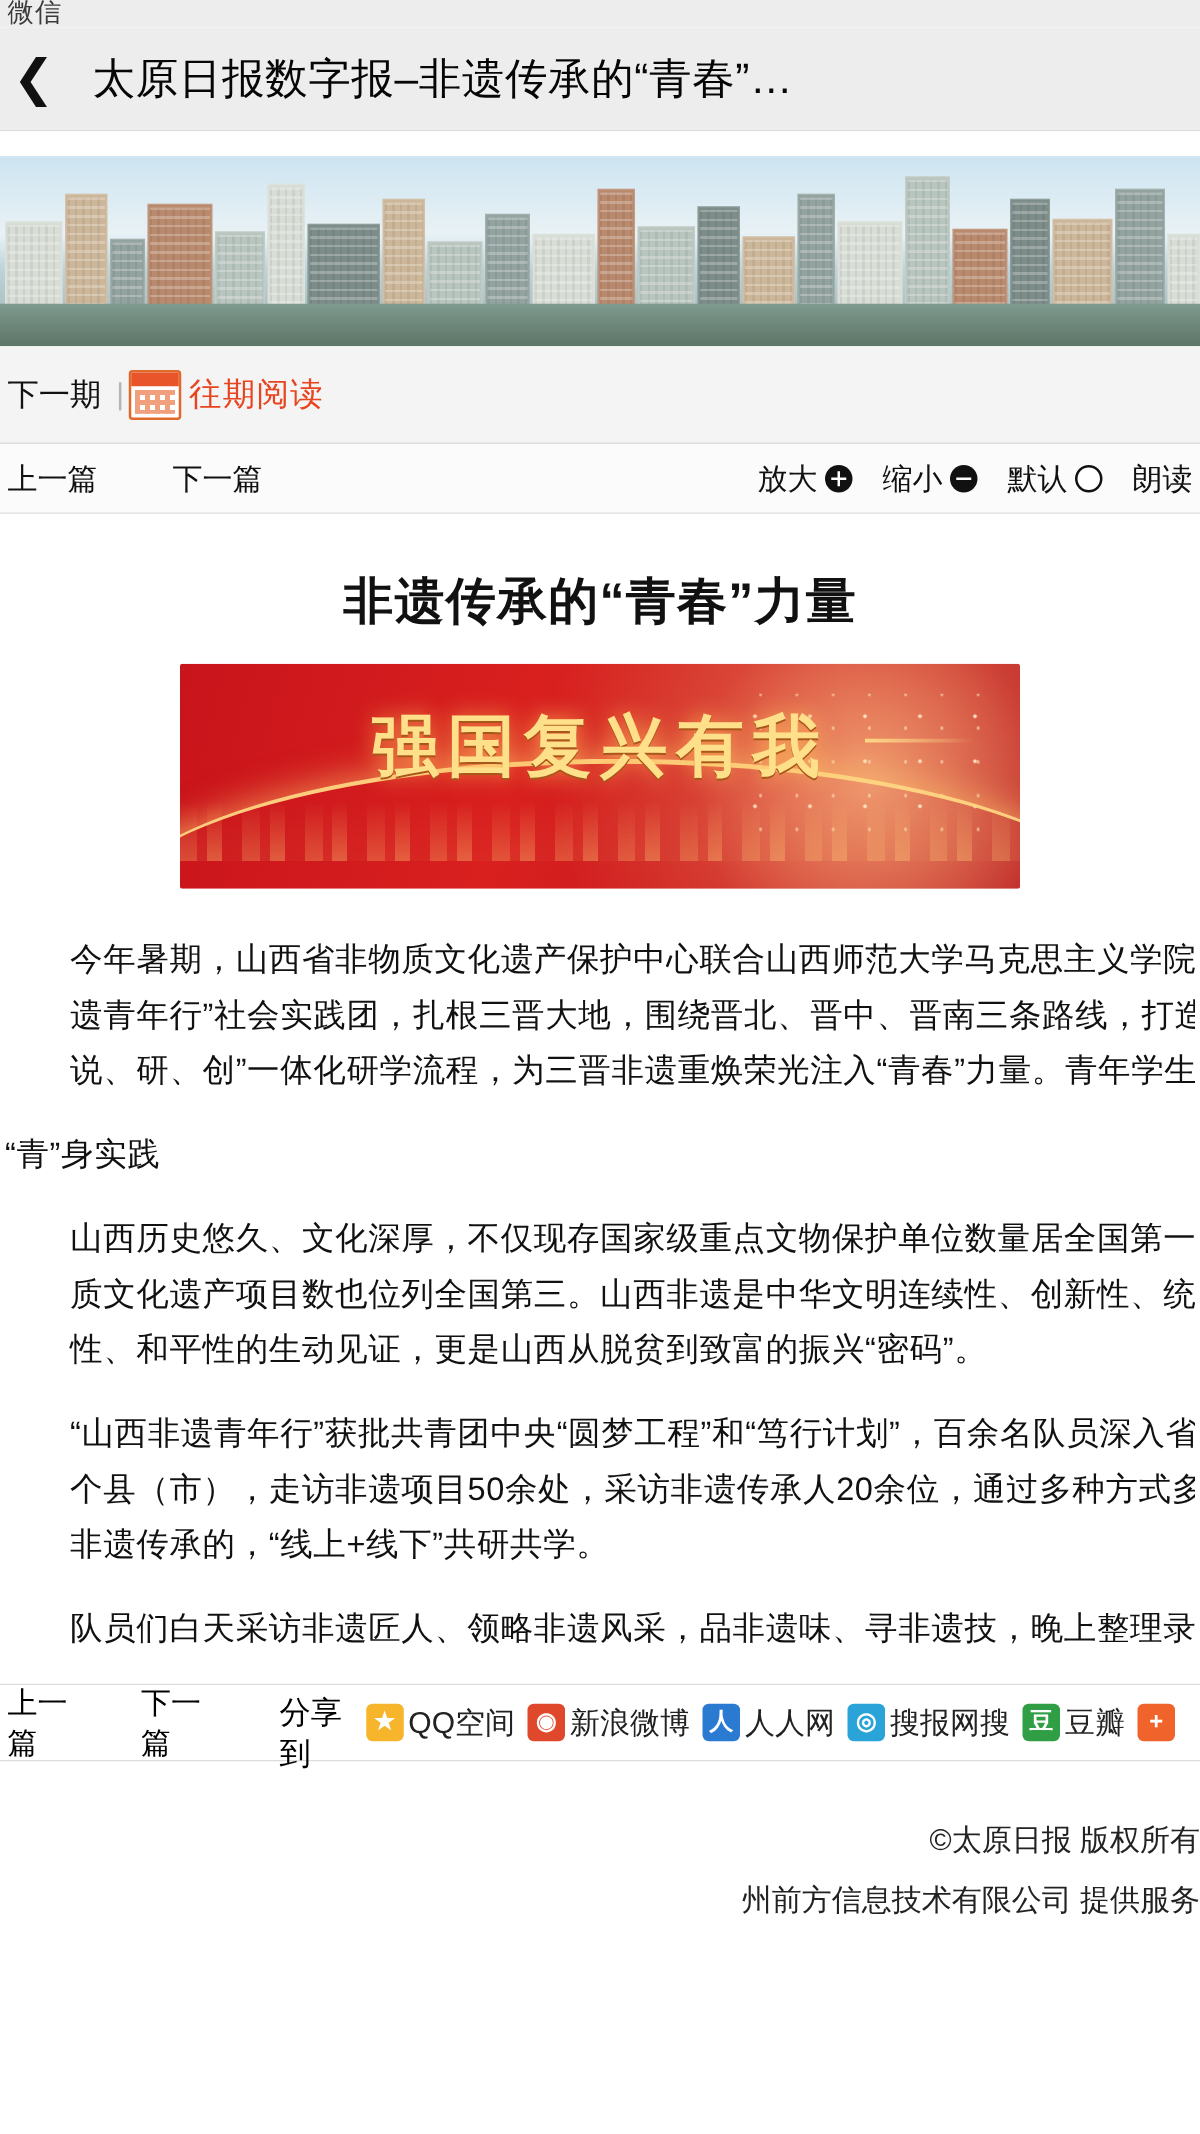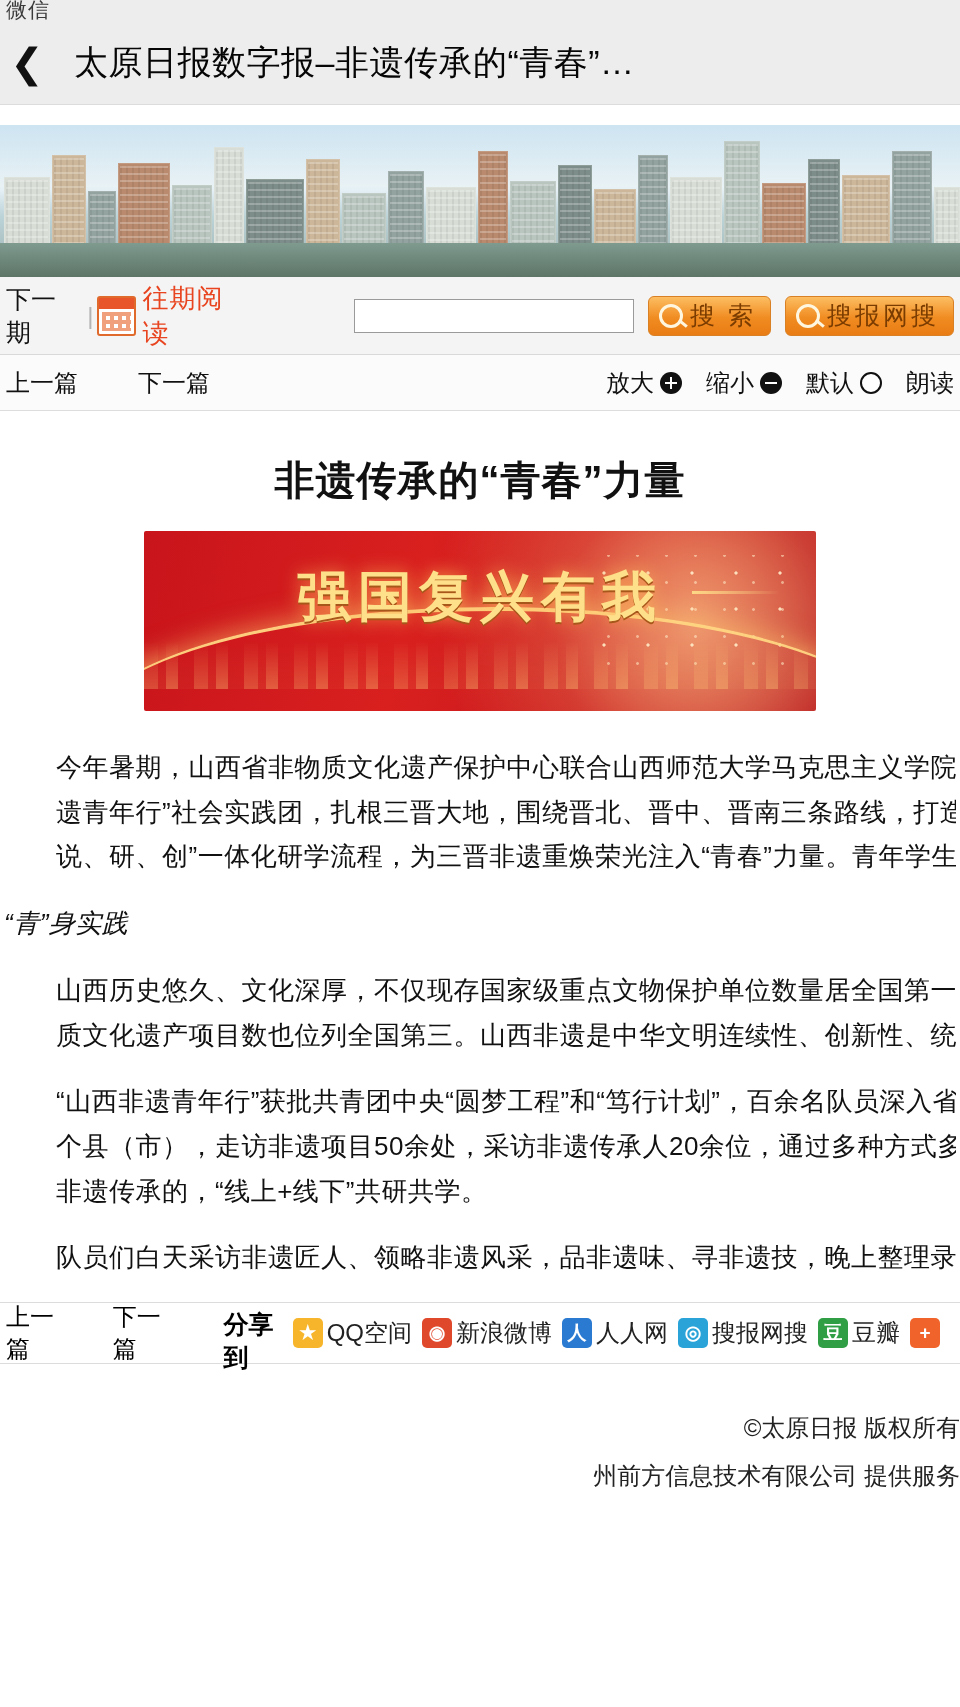--- a/index.html
+++ b/index.html
@@ -330,38 +330,38 @@
   p.para {
     font-size: 26px;
     line-height: 1.72;
     color: #111;
     margin: 0 0 22px;
     text-indent: 2em;
     letter-spacing: .5px;
     white-space: nowrap;
     overflow: hidden;
   }
-  p.para.noindent { text-indent: 0; font-style: italic; }
+  p.para.noindent { text-indent: 0; }
   p.para .ln { display: block; white-space: nowrap; }
 
   
   .sharebar {
     border-top: 1px solid #dcdcdc;
     border-bottom: 1px solid #dcdcdc;
     height: 62px;
     display: flex;
     align-items: center;
     font-size: 24px;
     padding: 0 6px;
     box-sizing: border-box;
     background: #fff;
   }
   .sharebar .prev { margin-right: 52px; }
   .sharebar .share-label {
-    font-weight: bold;
+    font-weight: normal;
     font-size: 25px;
     margin: 16px 12px 0 56px;
   }
   .share-item {
     display: flex;
     align-items: center;
     margin-right: 10px;
     font-size: 24px;
     color: #222;
     white-space: nowrap;
@@ -440,31 +440,20 @@
 </div>
 
 <div class="toolbar">
   <div class="tb-next">下一期</div>
   <div class="tb-sep">|</div>
   <div class="cal-icon">
     <div class="cal-top"></div>
     <div class="cal-grid"></div>
   </div>
   <div class="tb-archive">往期阅读</div>
-  <div class="tb-search-wrap">
-    <input class="tb-input" type="text" value="" placeholder="" style="">
-    <div class="btn-orange">
-      <span class="mag"></span>
-      <span>搜 索</span>
-    </div>
-    <div class="btn-orange">
-      <span class="mag"></span>
-      <span>搜报网搜</span>
-    </div>
-  </div>
 </div>
 
 <div class="navstrip">
   <div class="prev">上一篇</div>
   <div>下一篇</div>
   <div class="spacer"></div>
   <div class="zoomgrp">
     <div class="zitem">
       <span>放大</span>
       <span class="circ fill plus"></span>
@@ -502,20 +491,21 @@
     <span class="ln">说、研、创”一体化研学流程，为三晋非遗重焕荣光注入“青春”力量。青年学生与古老非</span>
   </p>
 
   <p class="para noindent">
     <span class="ln">“青”身实践</span>
   </p>
 
   <p class="para">
     <span class="ln">山西历史悠久、文化深厚，不仅现存国家级重点文物保护单位数量居全国第一，非物</span>
     <span class="ln">质文化遗产项目数也位列全国第三。山西非遗是中华文明连续性、创新性、统一性、包容</span>
+    <span class="ln">性、和平性的生动见证，更是山西从脱贫到致富的振兴“密码”。</span>
   </p>
 
   <p class="para">
     <span class="ln">“山西非遗青年行”获批共青团中央“圆梦工程”和“笃行计划”，百余名队员深入省内10余</span>
     <span class="ln">个县（市），走访非遗项目50余处，采访非遗传承人20余位，通过多种方式多元化记录</span>
     <span class="ln">非遗传承的，“线上+线下”共研共学。</span>
   </p>
 
   <p class="para">
     <span class="ln">队员们白天采访非遗匠人、领略非遗风采，品非遗味、寻非遗技，晚上整理录音、</span>

